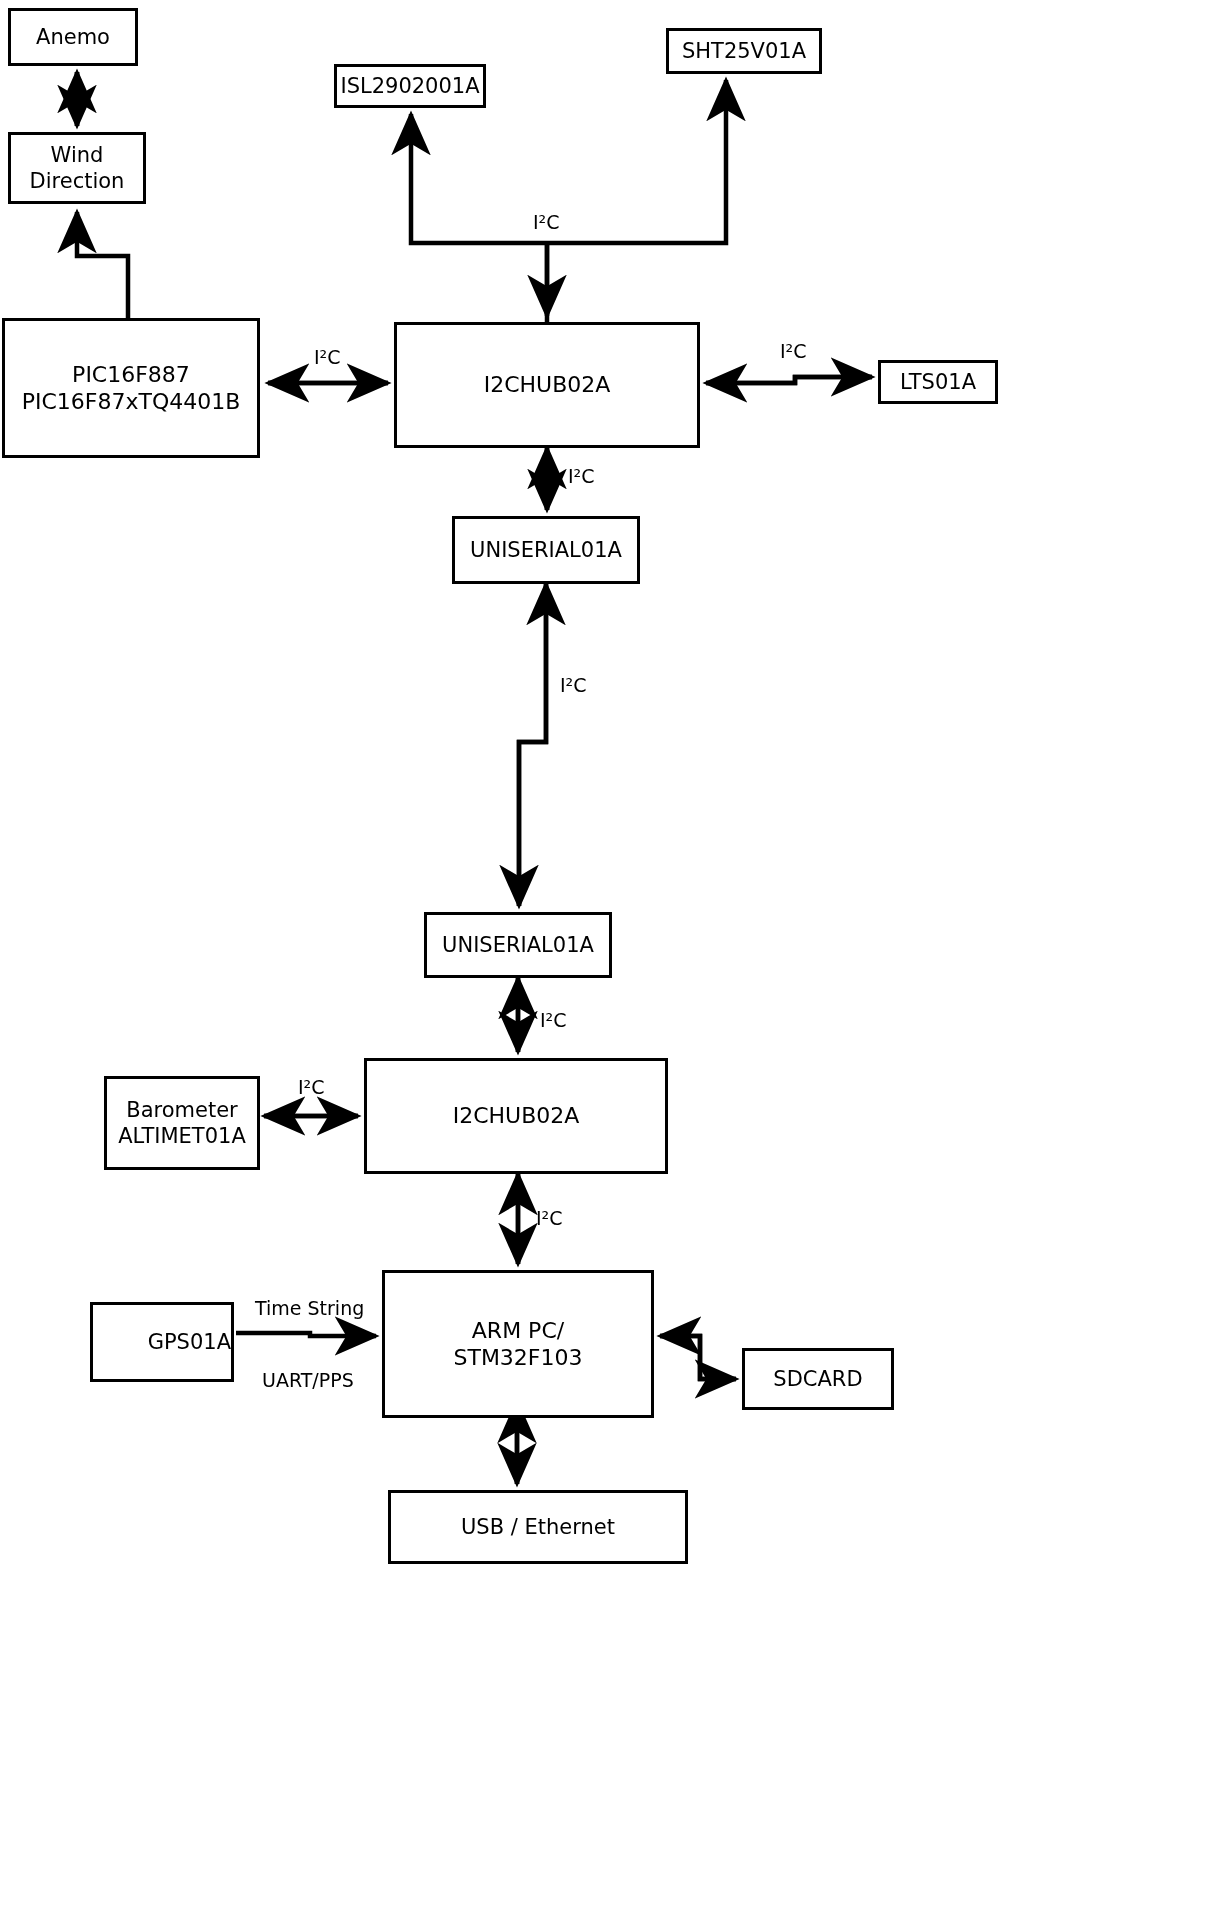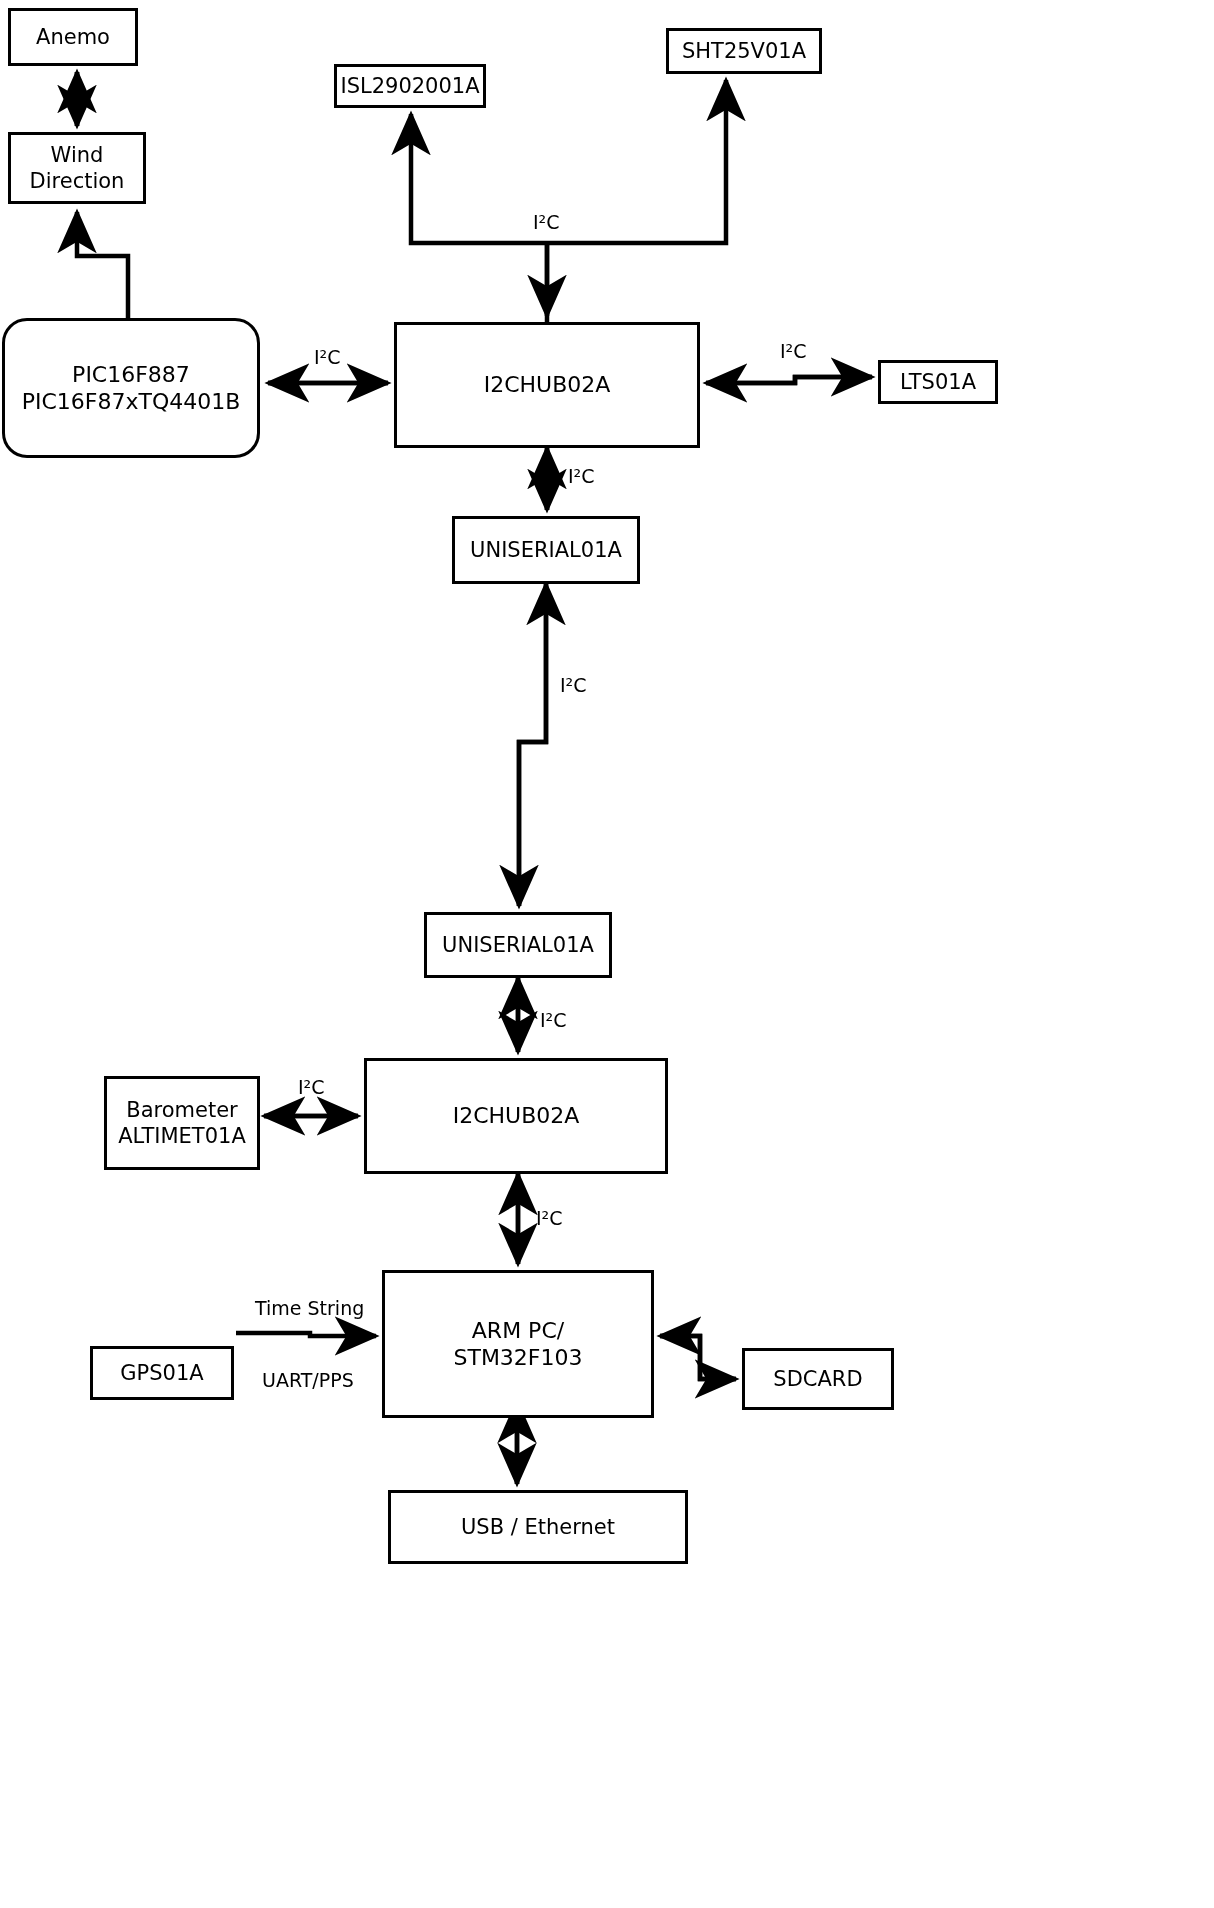--- a/index.html
+++ b/index.html
@@ -112,21 +112,21 @@
 
   <div class="node" style="left:8px;top:8px;width:130px;height:58px;">
     <span class="lbl">Anemo</span>
   </div>
 
   <div class="node" style="left:8px;top:132px;width:138px;height:72px;justify-content:center;">
     <span class="lbl">Wind
 Direction</span>
   </div>
 
-  <div class="node node-big" style="left:2px;top:318px;width:258px;height:140px;border-radius:25px;">
+  <div class="node node-big" style="left:2px;top:318px;width:258px;height:140px;">
     <span class="lbl">PIC16F887
 PIC16F87xTQ4401B</span>
   </div>
 
   <div class="node" style="left:334px;top:64px;width:152px;height:44px;">
     <span class="lbl">ISL2902001A</span>
   </div>
 
   <div class="node" style="left:650px;top:28px;width:156px;height:46px;margin-left:16px;">
     <span class="lbl">SHT25V01A</span>
@@ -150,21 +150,21 @@
 
   <div class="node" style="left:104px;top:1076px;width:156px;height:94px;">
     <span class="lbl">Barometer
 ALTIMET01A</span>
   </div>
 
   <div class="node node-big" style="left:364px;top:1058px;width:304px;height:116px;">
     <span class="lbl">I2CHUB02A</span>
   </div>
 
-  <div class="node" style="left:90px;top:1346px;width:144px;height:54px;">
+  <div class="node" style="left:90px;top:1302px;width:144px;height:80px;justify-content:flex-end;">
     <span class="lbl">GPS01A</span>
   </div>
 
   <div class="node node-big" style="left:382px;top:1270px;width:272px;height:148px;">
     <span class="lbl">ARM PC/
 STM32F103</span>
   </div>
 
   <div class="node" style="left:742px;top:1348px;width:152px;height:62px;">
     <span class="lbl">SDCARD</span>

